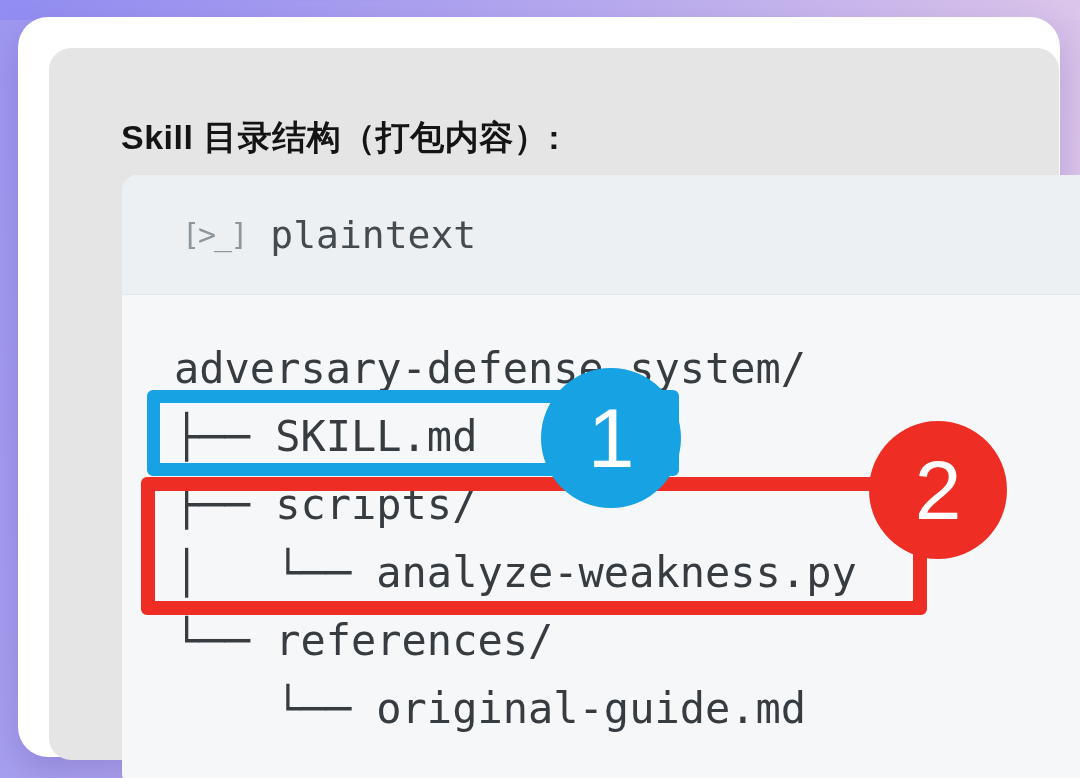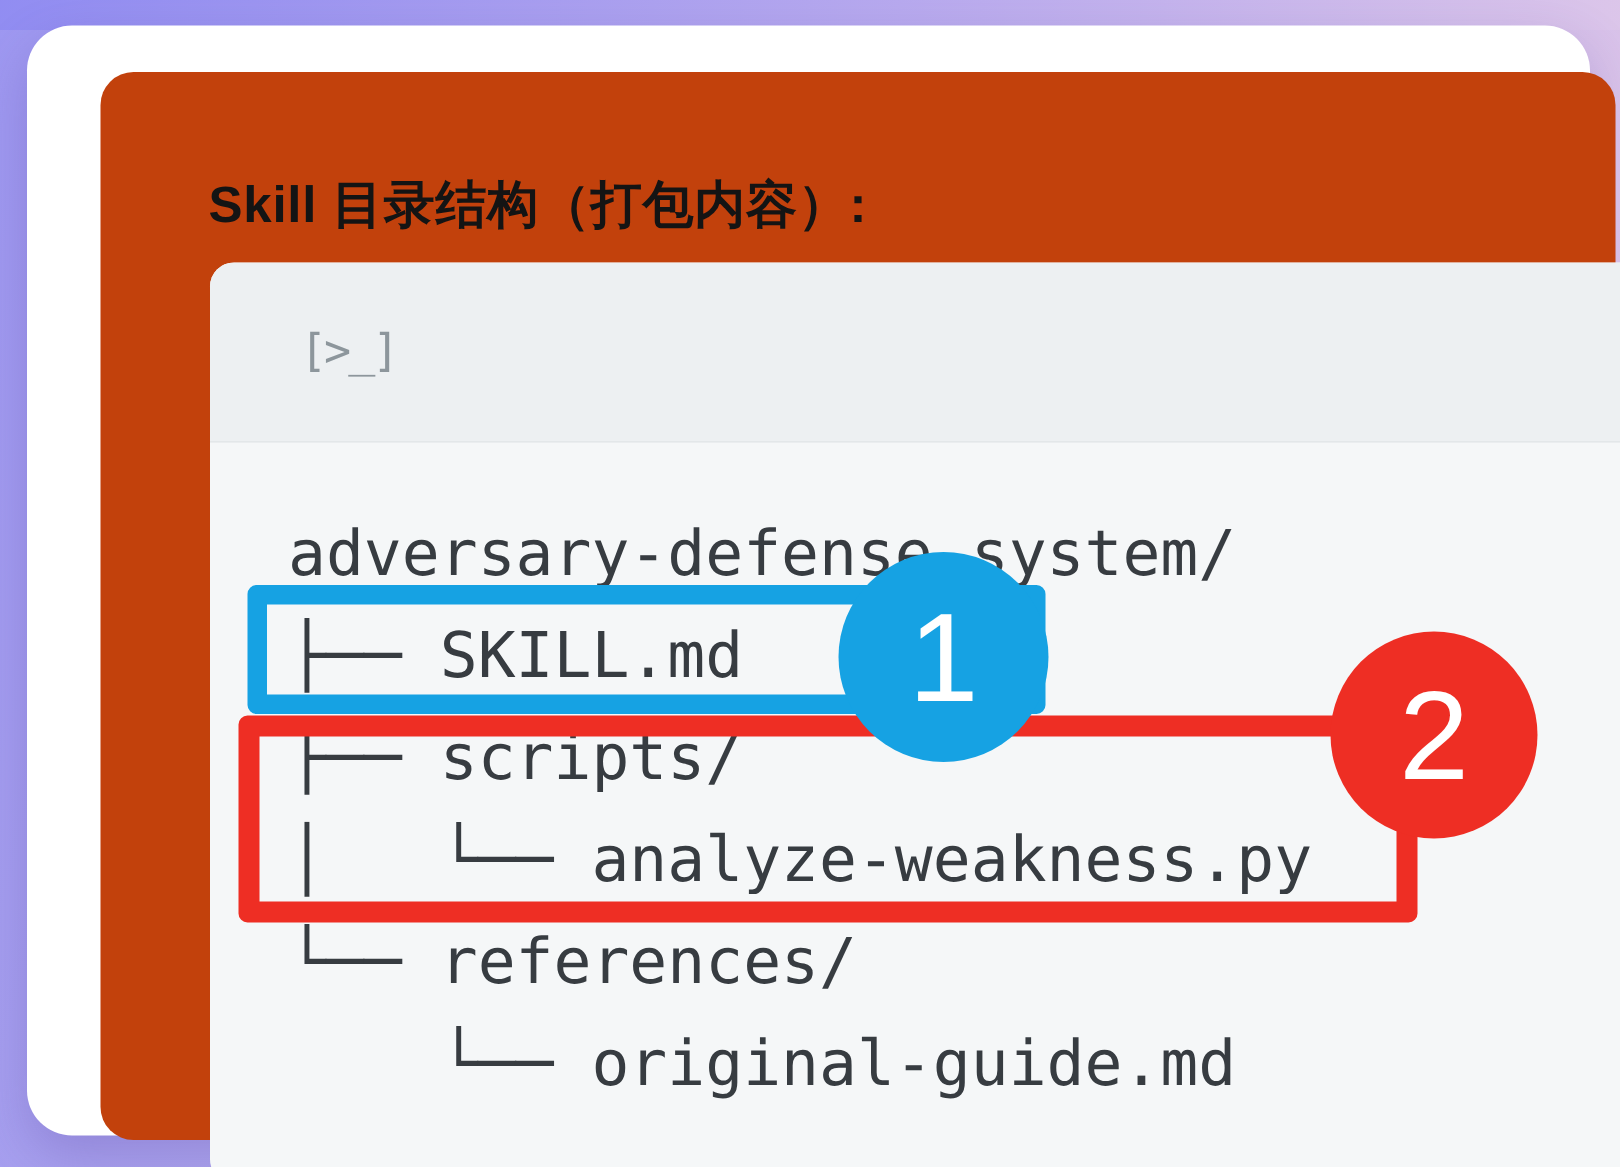--- a/index.html
+++ b/index.html
@@ -14,22 +14,22 @@
     content:"";position:absolute;left:0;top:0;right:0;height:20px;
     background:linear-gradient(90deg,#8f8bf2,#b7a9ef 55%,#dcc6ea);opacity:.85;pointer-events:none;
   }
 
   .card{
     position:absolute;left:18px;top:17px;width:1042px;height:740px;
     background:#ffffff;border-radius:30px;
     box-shadow:0 14px 34px rgba(86,66,158,.28);
   }
   .panel{
-    position:absolute;left:49px;top:31px;width:1010px;height:712px;
-    background:#c2410c;border-radius:22px;
+    position:absolute;left:31px;top:31px;width:1010px;height:712px;
+    background:#e5e5e5;border-radius:22px;
   }
 
   .title{
     position:absolute;left:72px;top:66px;width:940px;
     font-size:34px;line-height:46px;font-weight:700;color:#141414;
     letter-spacing:.5px;white-space:nowrap;
   }
 
   .codeblock{
     position:absolute;left:73px;top:127px;width:972px;height:614px;
@@ -78,20 +78,21 @@
 
 <div class="stage">
   <div class="card">
     <div class="panel">
 
       <div class="title">Skill 目录结构（打包内容）:</div>
 
       <div class="codeblock">
         <div class="code-header">
           <span class="terminal-icon">[&gt;_]</span>
+          <span class="code-lang">plaintext</span>
         </div>
 
         <div class="code-body">
           <div class="tree-line">adversary-defense-system/</div>
           <div class="tree-line">├── SKILL.md</div>
           <div class="tree-line">├── scripts/</div>
           <div class="tree-line">│   └── analyze-weakness.py</div>
           <div class="tree-line">└── references/</div>
           <div class="tree-line">    └── original-guide.md</div>
         </div>

